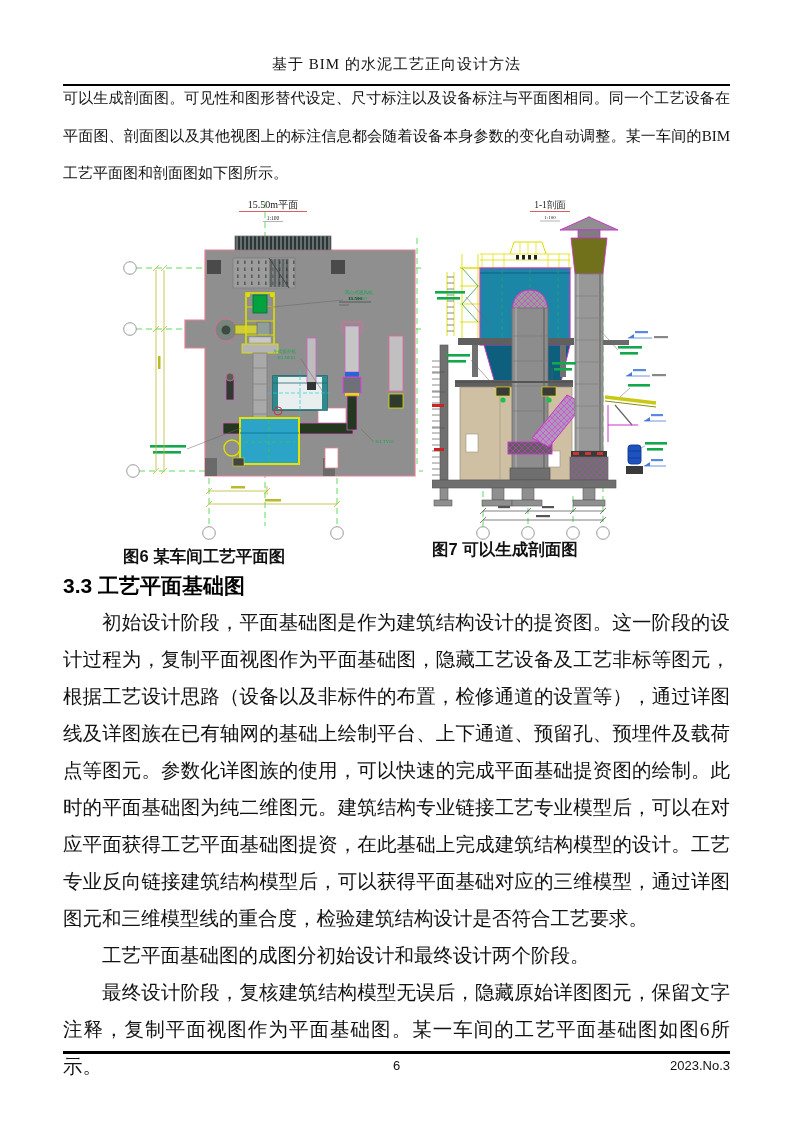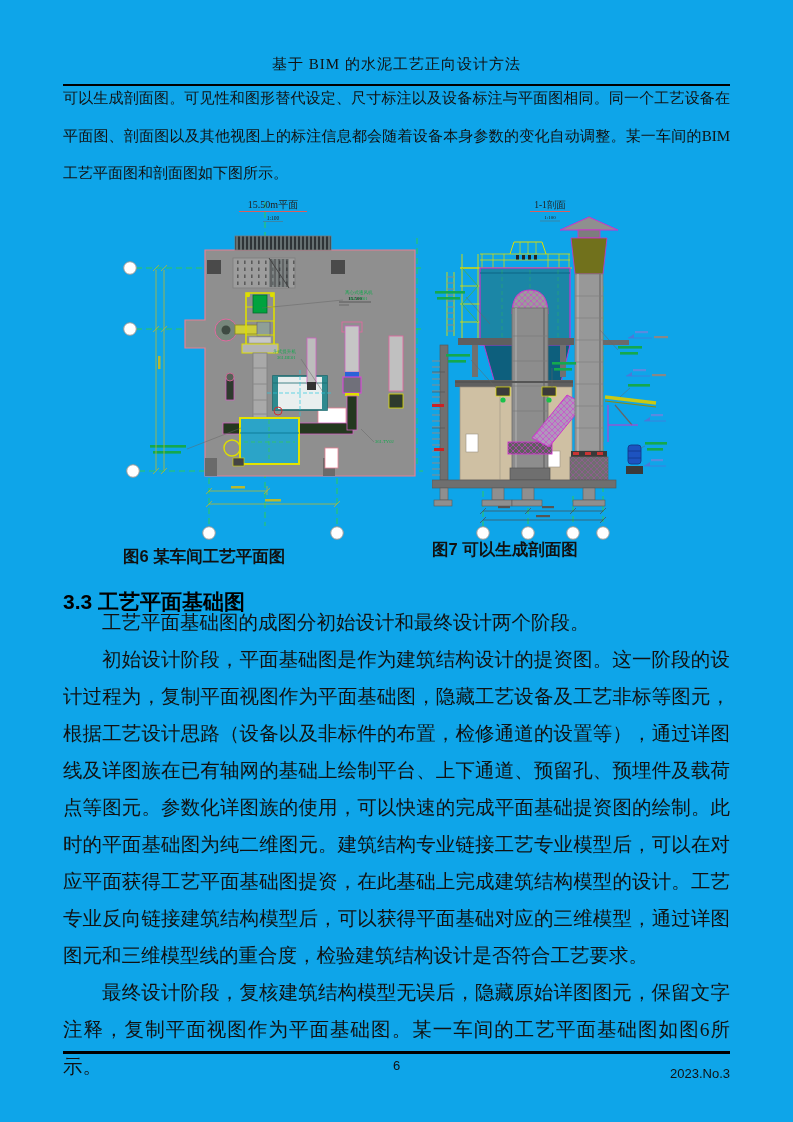--- a/index.html
+++ b/index.html
@@ -2,42 +2,42 @@
 <html style="--grid-green: #35d435; --annotation-green: #14a84e; --dim-yellow: #b9b92e; --equipment-yellow: #dede00; --outline-magenta: #cc33cc; --outline-pink: #e87f93; --plan-gray: #8f8f8f; --duct-teal: #1b86a6; --box-cyan: #2ba4c8; --wall-tan: #cfc0a3; --tank-blue: #1d53c0; --title-underline-red: #d95f5f; --text-black: #111111;"><head>
 <meta charset="utf-8">
 <style>
   :root{
     --grid-green:#35d435; --ann-green:#14a84e; --dim-yellow:#b9b92e;
     --equip-yellow:#dede00; --magenta:#cc33cc; --pink:#e87f93;
     --plan-gray:#8f8f8f; --teal:#1b86a6; --cyan-box:#2ba4c8;
     --tan:#cfc0a3; --tank-blue:#1d53c0; --red-ul:#d95f5f; --ink:#111;
   }
   html,body{margin:0;padding:0;background:#e8e8e8;}
-  .page{position:relative;width:793px;height:1122px;background:#0ea5e9;margin:0 auto;
+  .page{position:relative;width:793px;height:1122px;background:#ffffff;margin:0 auto;
         font-family:"Liberation Serif", serif;color:var(--ink);overflow:hidden;}
   .hdr-title{position:absolute;top:55px;left:0;width:100%;text-align:center;
         font-size:15px;letter-spacing:1px;}
   .hdr-rule{position:absolute;top:84px;left:63px;width:667px;height:2px;background:#000;}
   .intro{position:absolute;top:80px;left:63px;width:667px;font-size:15px;
         line-height:37.5px;text-align:justify;margin:0;}
   .fig{position:absolute;top:196px;}
   .fig.plan{left:123px;} .fig.sec{left:432px;}
   .figcap{position:absolute;font-family:"Liberation Sans",sans-serif;font-weight:bold;
         font-size:16.5px;}
   .cap1{top:546px;left:123px;width:280px;}
   .cap2{top:539px;left:432px;width:214px;}
-  .sec-heading{position:absolute;top:588px;left:63px;margin:0;
+  .sec-heading{position:absolute;top:572px;left:63px;margin:0;
         font-family:"Liberation Sans",sans-serif;font-size:21px;font-weight:bold;color:#000;}
   .body-block{position:absolute;top:604px;left:63px;width:667px;}
   .body-block p{margin:0;font-size:19.5px;line-height:37px;text-align:justify;text-indent:2em;}
   .ftr-rule{position:absolute;top:1051px;left:63px;width:667px;height:3px;background:#000;}
   .ftr-page{position:absolute;top:1058px;left:0;width:100%;text-align:center;
         font-family:"Liberation Sans",sans-serif;font-size:13px;}
   .ftr-issue{position:absolute;top:1058px;right:63px;
-        font-family:"Liberation Sans",sans-serif;font-size:13px;margin-top:8px;}
+        font-family:"Liberation Sans",sans-serif;font-size:13px;}
   svg text{font-family:"Liberation Serif",serif;fill:#222;}
   .gline{stroke:var(--grid-green);stroke-width:.8;stroke-dasharray:6 4;fill:none;}
   .bubble{fill:#fff;stroke:#9a9a9a;stroke-width:1;}
   .ann{fill:var(--ann-green);}
   .annl{stroke:#666;stroke-width:.5;}
   .dimy{stroke:var(--dim-yellow);stroke-width:.8;}
   .dimk{stroke:#4a4a4a;stroke-width:.7;}
 </style>
 </head>
 <body>
@@ -451,22 +451,22 @@
       <circle class="bubble" cx="96" cy="337" r="6.3"></circle>
       <circle class="bubble" cx="141" cy="337" r="6.3"></circle>
       <circle class="bubble" cx="171" cy="337" r="6.3"></circle>
     </g>
   </svg>
   <div class="figcap cap2">图7 可以生成剖面图</div>
 
   <h2 class="sec-heading">3.3 工艺平面基础图</h2>
 
   <div class="body-block">
+    <p>初始设计阶段，平面基础图是作为建筑结构设计的提资图。这一阶段的设计过程为，复制平面视图作为平面基础图，隐藏工艺设备及工艺非标等图元，根据工艺设计思路（设备以及非标件的布置，检修通道的设置等），通过详图线及详图族在已有轴网的基础上绘制平台、上下通道、预留孔、预埋件及载荷点等图元。参数化详图族的使用，可以快速的完成平面基础提资图的绘制。此时的平面基础图为纯二维图元。建筑结构专业链接工艺专业模型后，可以在对应平面获得工艺平面基础图提资，在此基础上完成建筑结构模型的设计。工艺专业反向链接建筑结构模型后，可以获得平面基础对应的三维模型，通过详图图元和三维模型线的重合度，检验建筑结构设计是否符合工艺要求。</p>
     <p>工艺平面基础图的成图分初始设计和最终设计两个阶段。</p>
-    <p>初始设计阶段，平面基础图是作为建筑结构设计的提资图。这一阶段的设计过程为，复制平面视图作为平面基础图，隐藏工艺设备及工艺非标等图元，根据工艺设计思路（设备以及非标件的布置，检修通道的设置等），通过详图线及详图族在已有轴网的基础上绘制平台、上下通道、预留孔、预埋件及载荷点等图元。参数化详图族的使用，可以快速的完成平面基础提资图的绘制。此时的平面基础图为纯二维图元。建筑结构专业链接工艺专业模型后，可以在对应平面获得工艺平面基础图提资，在此基础上完成建筑结构模型的设计。工艺专业反向链接建筑结构模型后，可以获得平面基础对应的三维模型，通过详图图元和三维模型线的重合度，检验建筑结构设计是否符合工艺要求。</p>
     <p>最终设计阶段，复核建筑结构模型无误后，隐藏原始详图图元，保留文字注释，复制平面视图作为平面基础图。某一车间的工艺平面基础图如图6所示。</p>
   </div>
 
   <div class="ftr-rule"></div>
   <div class="ftr-page">6</div>
   <div class="ftr-issue">2023.No.3</div>
 
 </div>
 
 </body></html>

